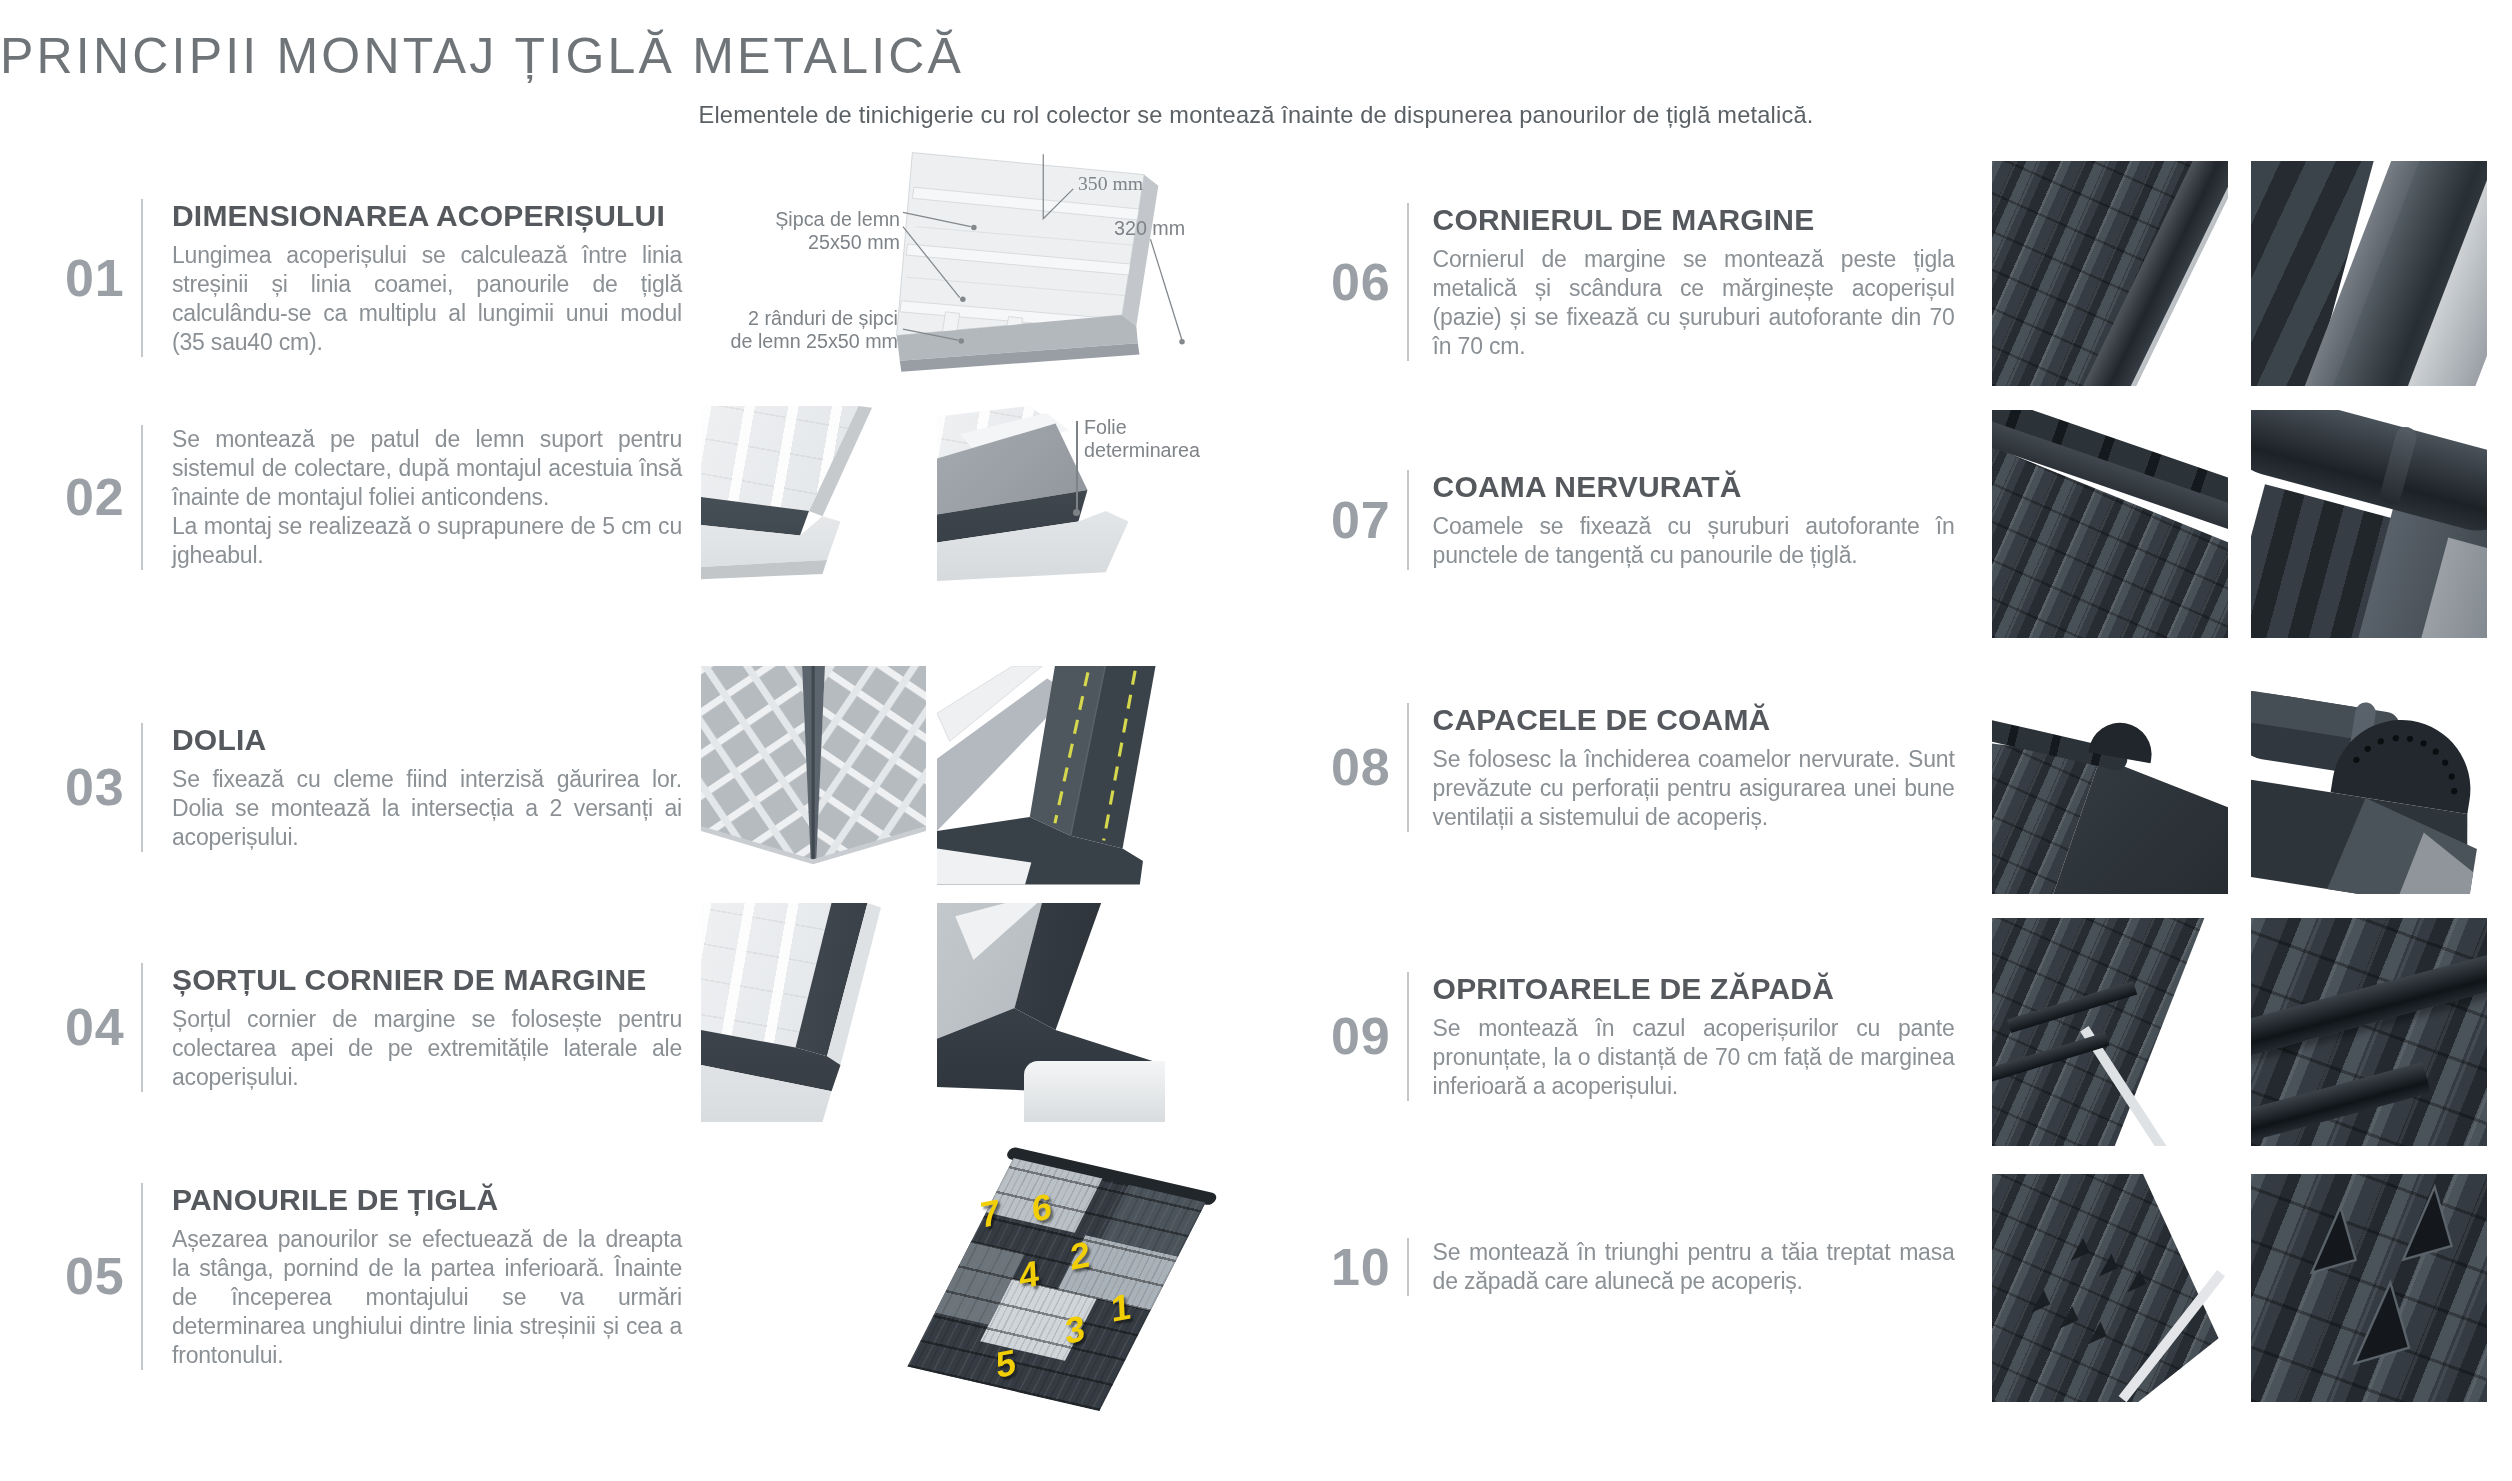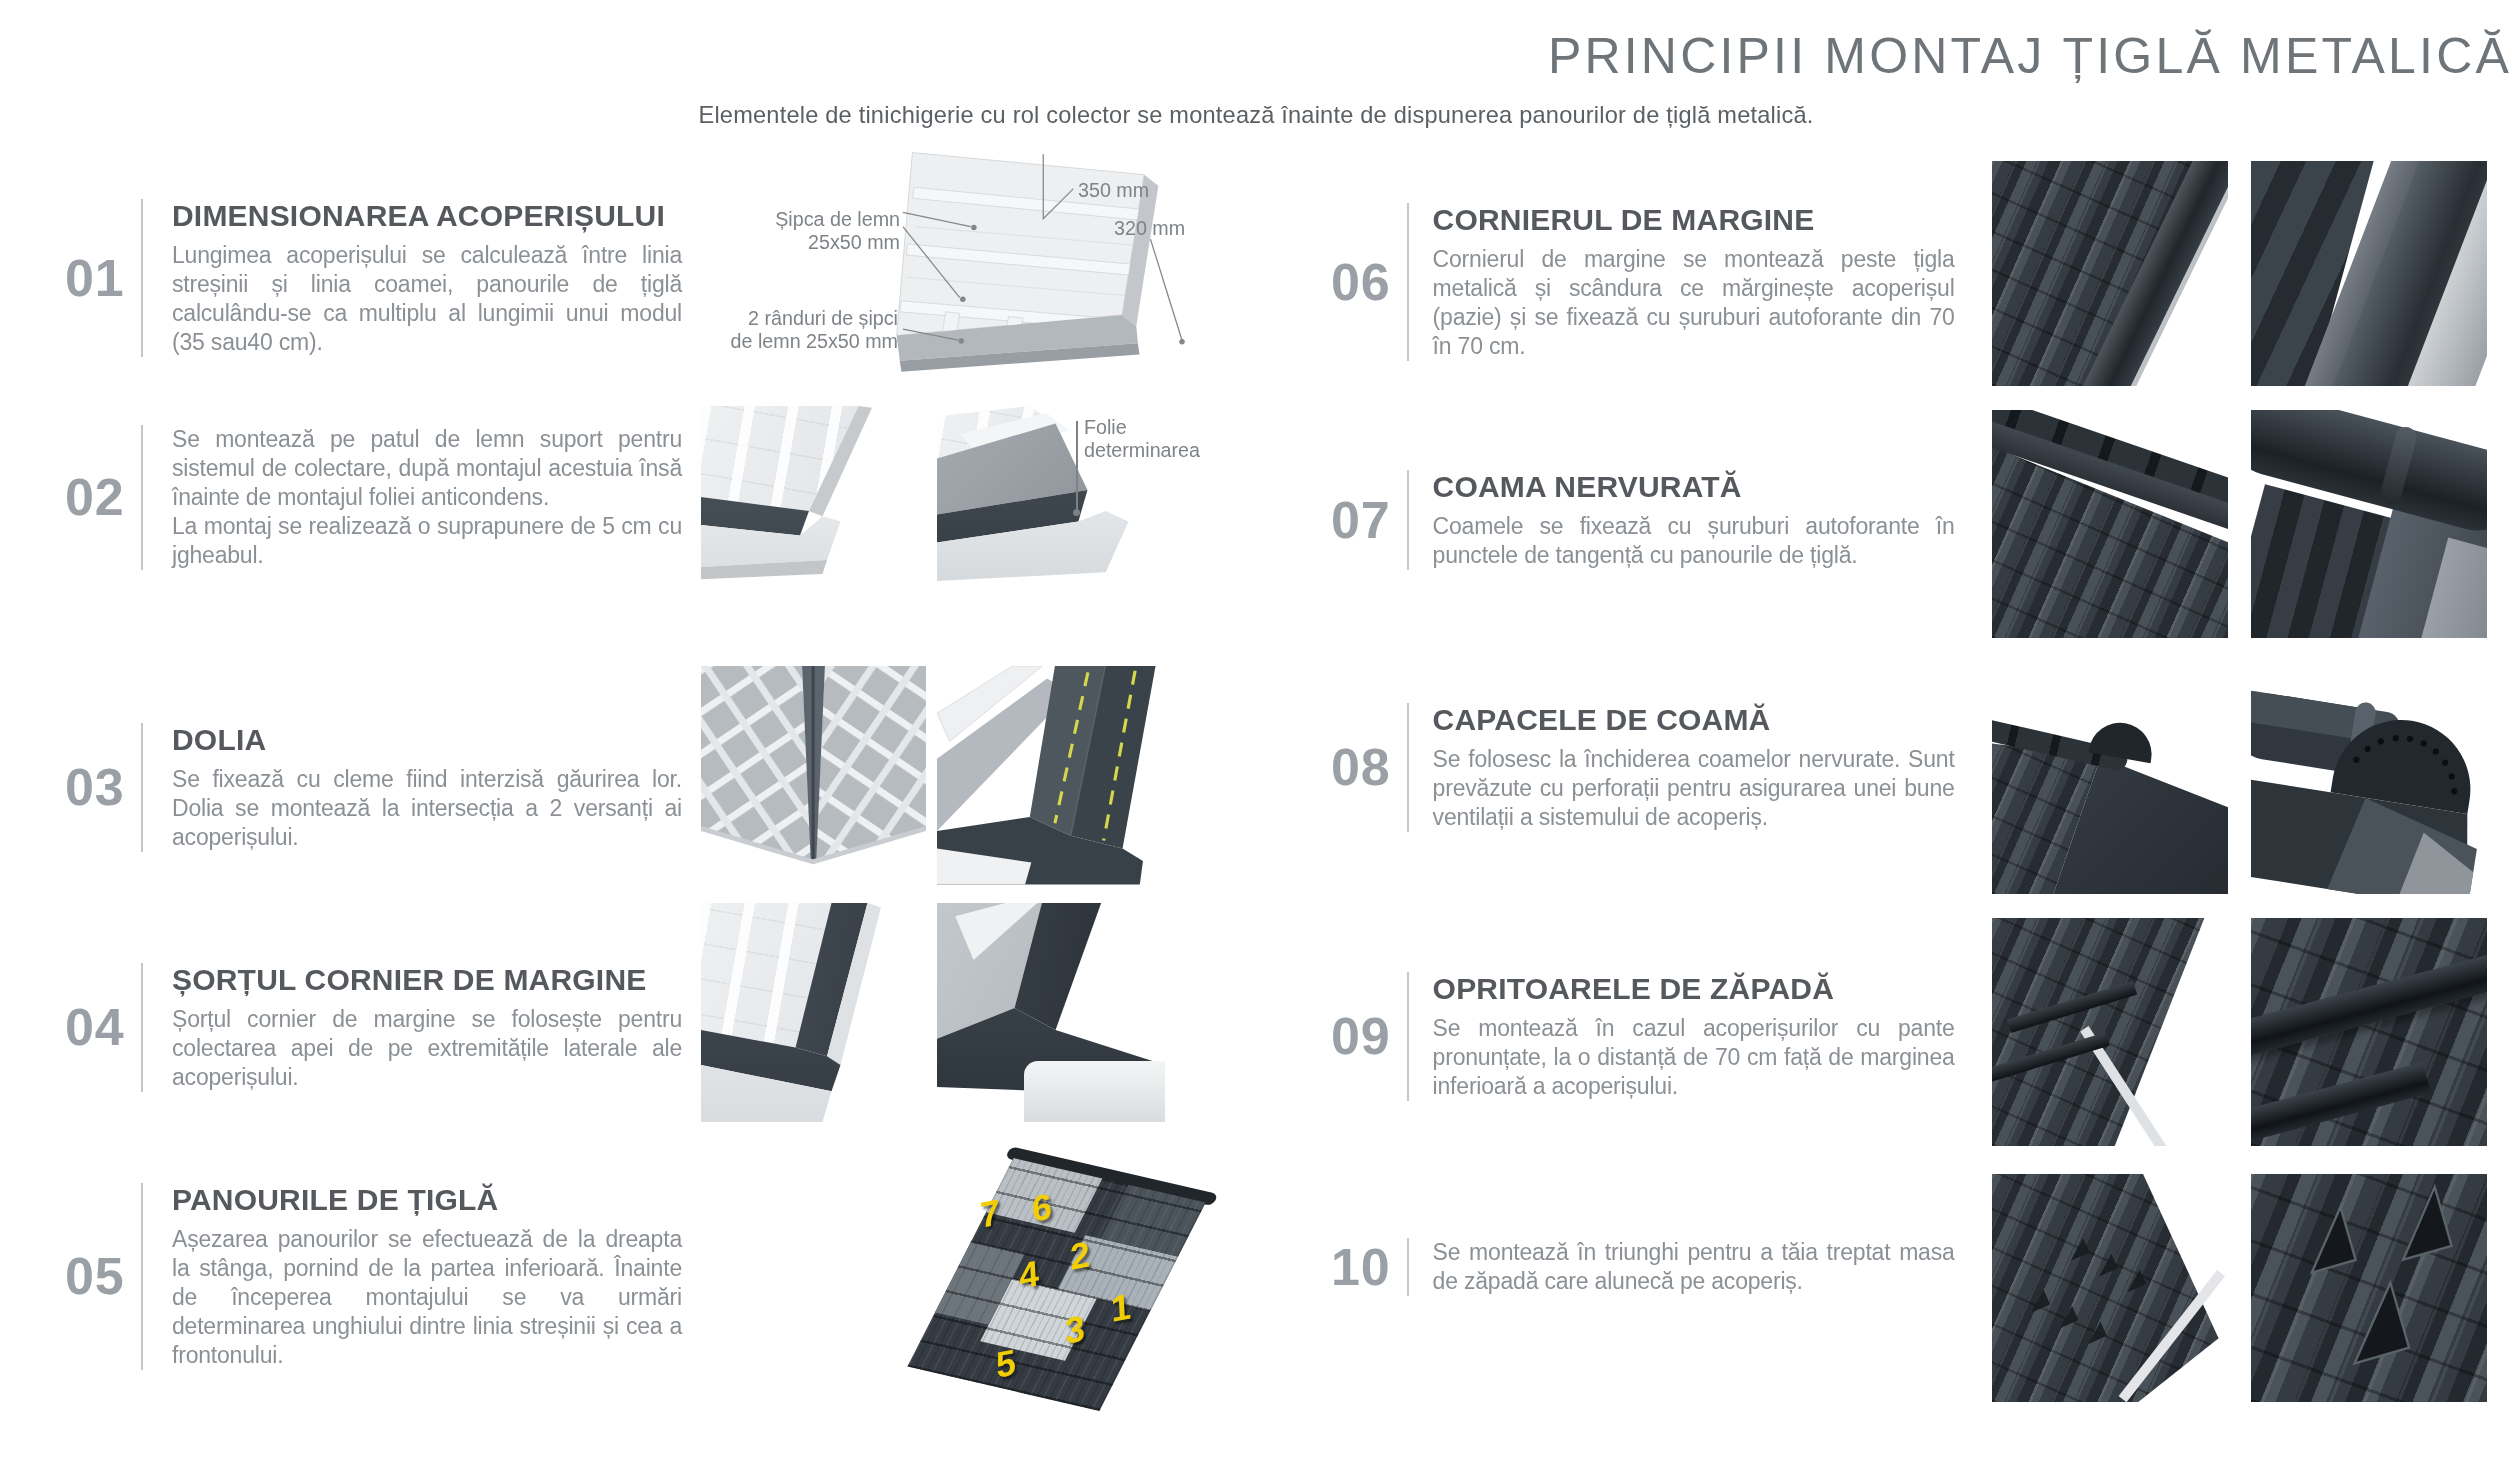--- a/index.html
+++ b/index.html
@@ -2,21 +2,21 @@
 <html style="font-size:12.6px"><head>
 <meta charset="utf-8">
 <style>
   html,body{margin:0;padding:0;background:#fff;}
   .page{position:relative;width:2512px;height:1482px;background:#fff;overflow:hidden;
         font-family:"Liberation Sans",sans-serif;color:#85898e;}
   .abs{position:absolute;}
   .full{position:absolute;inset:0;}
 
   
-  .title{position:absolute;top:27px;left:0;right:0;text-align:right;
+  .title{position:absolute;top:27px;left:0;right:0;text-align:left;
          font-size:50px;font-weight:400;color:#6f7479;letter-spacing:3.2px;}
   .subtitle{position:absolute;top:102px;left:0;right:0;text-align:center;
             font-size:23.6px;color:#5b6065;letter-spacing:0.2px;}
 
   
   .item{position:absolute;display:flex;align-items:center;}
   .col-l{left:65px;width:635px;}
   .col-r{left:1331px;width:646px;}
   .item .num{flex:0 0 76px;font-size:52px;font-weight:bold;color:#9aa0a5;letter-spacing:0.8px;}
   .item .body{border-left:2.4px solid #c4c8cb;padding-left:23.6px;}
@@ -43,21 +43,21 @@
     repeating-linear-gradient(114deg,rgba(255,255,255,.09) 0 2.4px,rgba(255,255,255,0) 2.4px 21px),
     repeating-linear-gradient(114deg,#495158 0 9.5px,#353c43 9.5px 20.5px,#262c32 20.5px 31.5px);}
   .tex-big{background:
     repeating-linear-gradient(20deg,rgba(0,0,0,.3) 0 3.2px,rgba(0,0,0,0) 3.2px 50px),
     repeating-linear-gradient(112deg,rgba(255,255,255,.08) 0 3.2px,rgba(255,255,255,0) 3.2px 31.5px),
     repeating-linear-gradient(112deg,#4a525a 0 14px,#343b42 14px 31.5px,#23292f 31.5px 47px);}
 
   
   #f1{left:709px;top:151px;width:544px;height:246px;overflow:visible;}
   #f1 .lab-sipca{left:46px;top:41px;width:145px;text-align:right;margin-top:16px;}
-  #f1 .lab-350{left:369px;top:28px;}
+  #f1 .lab-350{left:369px;top:21px;font-family:Liberation Serif, serif;}
   #f1 .lab-320{left:405px;top:66px;}
   #f1 .lab-randuri{left:0;top:156px;width:189px;text-align:right;}
 
   
   #f2l{left:701px;top:406px;width:225px;height:175px;}
   #f2l .fasc{clip-path:polygon(70% 0,76% 1%,54% 63%,48% 60%);background:#c6cacd;}
   #f2l .deck{clip-path:polygon(0 0,70% 0,48% 60%,0 52%);}
   #f2l .apron{clip-path:polygon(0 52%,48% 60%,44% 74%,0 68%);background:linear-gradient(#525a62,#3b434a);}
   #f2l .gutter{clip-path:polygon(0 68%,44% 74%,54% 63%,62% 66%,56% 88%,0 92%);background:linear-gradient(#fafbfb,#dadde0);}
   #f2l .gedge{clip-path:polygon(0 92%,56% 88%,54% 96%,0 99%);background:#c2c6c9;}

